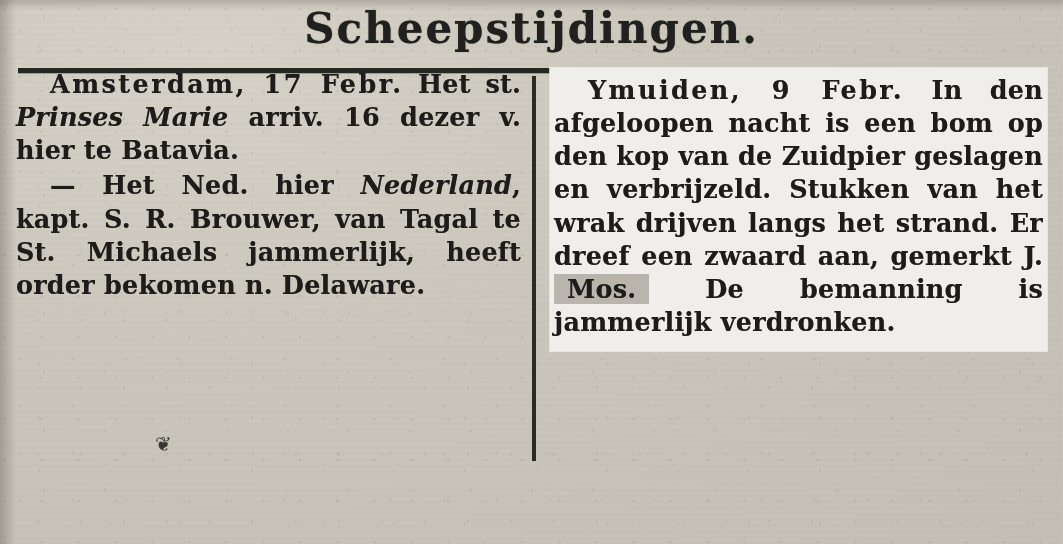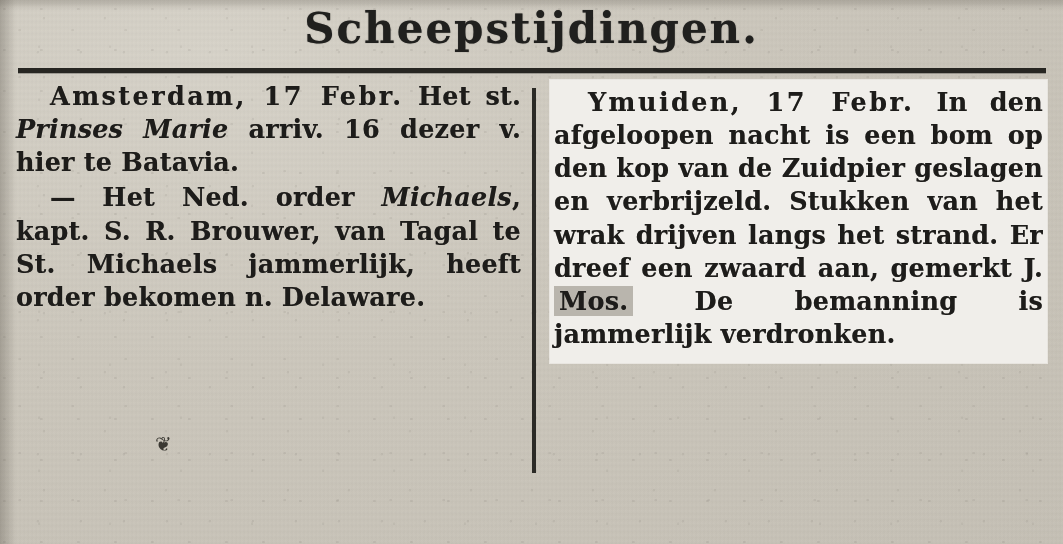--- a/index.html
+++ b/index.html
@@ -64,21 +64,21 @@
     top: 68px;
     width: 1028px;
     height: 5px;
     background: #272622;
     box-shadow: 0 1px 0 rgba(0,0,0,.25);
   }
 
   
   .columns {
     position: absolute;
-    top: 80px;
+    top: 68px;
     left: 16px;
     width: 1031px;
     height: 455px;
     text-decoration: underline;
   }
   .col {
     position: absolute;
     top: 0;
   }
   .col-left {
@@ -118,21 +118,21 @@
 
   .ital {
     font-style: italic;
     font-weight: 700;
   }
   .spaced {
     letter-spacing: 2.4px;
   }
   .mark {
     background: #b9b5ad;
-    padding: 0 5px;
+    padding: 0 13px;
   }
 
   .dashmark { letter-spacing: 0; }
 
   
   .ornament {
     position: absolute;
     left: 155px;
     top: 432px;
     font-size: 20px;
@@ -172,28 +172,28 @@
 
   <div class="rule"></div>
 
   <div class="columns">
 
     <div class="col col-left">
 
       <p class="para first"><span class="spaced">Amsterdam, 17 Febr.</span> <span>Het st. </span><span class="ital">Prinses Marie</span><span> arriv. 16 dezer v. hier te Batavia.</span></p>
 
 
-      <p class="para dash"><span class="dashmark">—</span><span> Het Ned. order </span><span class="ital">Michaels</span><span>, kapt. S. R. Brouwer, van Tagal te St. Michaels jammerlijk, heeft order bekomen n. Delaware.</span></p>
+      <p class="para dash"><span class="dashmark">—</span><span> Het Ned. hier </span><span class="ital">Nederland</span><span>, kapt. S. R. Brouwer, van Tagal te St. Michaels jammerlijk, heeft order bekomen n. Delaware.</span></p>
 
     </div>
 
     <div class="divider"></div>
 
     <div class="col col-right">
-      <p class="para first"><span class="spaced">Ymuiden, 17 Febr.</span><span> In den afgeloopen nacht is een bom op den kop van de Zuidpier geslagen en verbrijzeld. Stukken van het wrak drijven langs het strand. Er dreef een zwaard aan, gemerkt J. </span><span class="mark">Mos.</span><span> De bemanning is jammerlijk verdronken.</span></p>
+      <p class="para first"><span class="spaced">Ymuiden, 9 Febr.</span><span> In den afgeloopen nacht is een bom op den kop van de Zuidpier geslagen en verbrijzeld. Stukken van het wrak drijven langs het strand. Er dreef een zwaard aan, gemerkt J. </span><span class="mark">Mos.</span><span> De bemanning is jammerlijk verdronken.</span></p>
     </div>
 
   </div>
 
   <div class="ornament">❦</div>
 
   <div class="smudge-left"></div>
   <div class="smudge-top"></div>
 </div>
 

